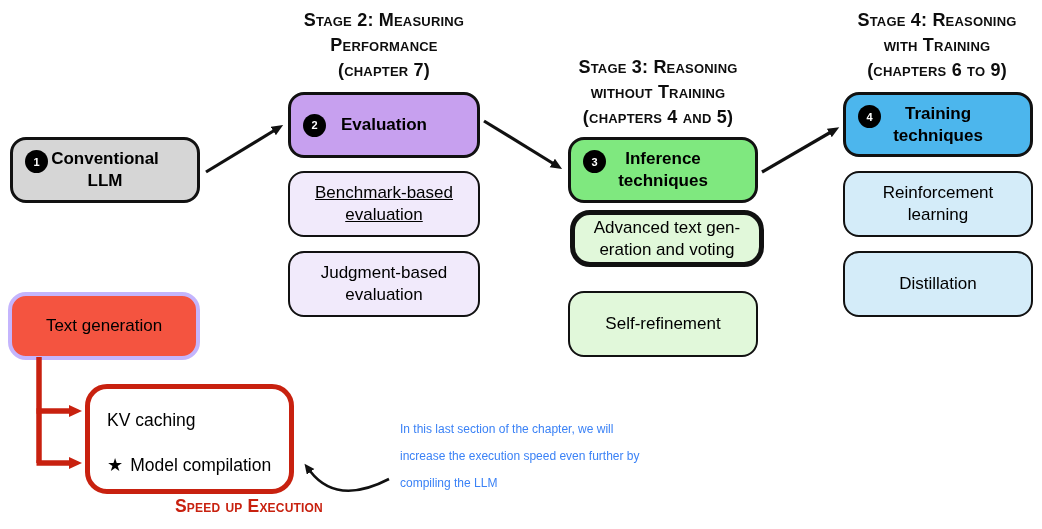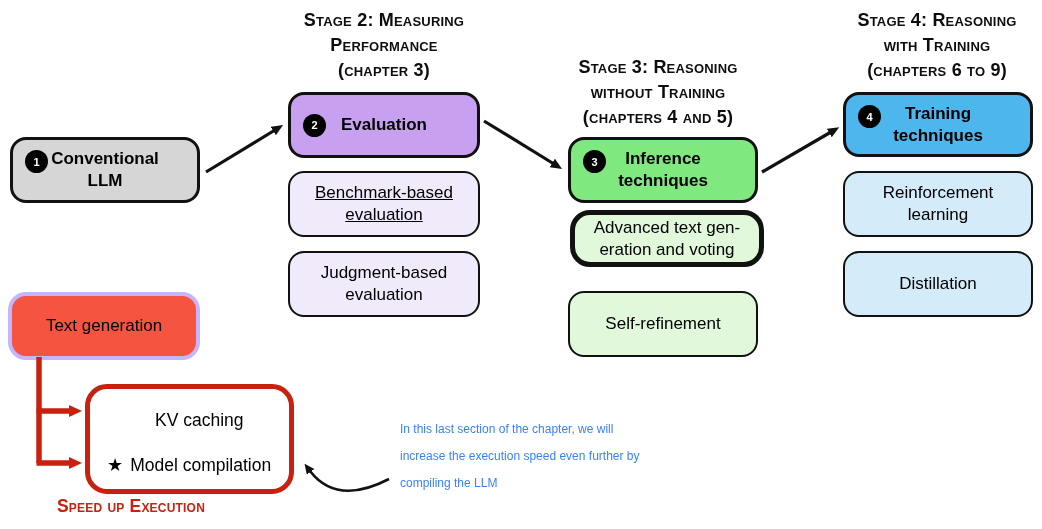--- a/index.html
+++ b/index.html
@@ -31,21 +31,21 @@
   .badge.center { top:50%; margin-top:-11.5px; }
 
   .kvbox {
     position:absolute; left:85px; top:384px; width:209px; height:110px; box-sizing:border-box;
     background:#fff; border:5px solid #c8210f; border-radius:22px;
   }
   .kv-item { position:absolute; left:17px; font-size:17.5px; color:#000; line-height:22px; }
   .star { display:inline-block; margin-right:7px; font-size:18px; }
 
   .speed-caption {
-    position:absolute; left:57px; top:496px; width:266px; text-align:left;
+    position:absolute; left:57px; top:496px; width:266px; text-align:right;
     color:#c8210f; font-weight:bold; font-variant:small-caps; font-size:17.5px; letter-spacing:0.2px;
   }
 
   .annotation {
     position:absolute; left:400px; top:416px; width:440px;
     font-weight:normal; font-size:12px; line-height:27px; color:#3b82f6; white-space:pre-line;
   }
 </style>
 </head>
 <body>
@@ -56,21 +56,21 @@
     <span class="badge">1</span>
     <span class="lbl">Conventional
 LLM</span>
   </div>
   <div class="box redbox" style="left:8px; top:292px; width:192px; height:68px; background:#f45440;">
     <span class="lbl">Text generation</span>
   </div>
 
   <div class="heading" style="left:283px; top:8px; width:202px;">Stage 2: Measuring
 Performance
-(chapter 3)</div>
+(chapter 7)</div>
   <div class="box main" style="left:288px; top:92px; width:192px; height:66px; background:#c7a0ef;">
     <span class="badge center">2</span>
     <span class="lbl">Evaluation</span>
   </div>
   <div class="box" style="left:288px; top:171px; width:192px; height:66px; background:#f1eafb;text-decoration:underline;">
     <span class="lbl">Benchmark-based
 evaluation</span>
   </div>
   <div class="box" style="left:288px; top:251px; width:192px; height:66px; background:#f1eafb;">
     <span class="lbl">Judgment-based
@@ -103,21 +103,21 @@
   </div>
   <div class="box" style="left:843px; top:171px; width:190px; height:66px; background:#d4ecf9;">
     <span class="lbl">Reinforcement
 learning</span>
   </div>
   <div class="box" style="left:843px; top:251px; width:190px; height:66px; background:#d4ecf9;">
     <span class="lbl">Distillation</span>
   </div>
 
   <div class="kvbox">
-    <div class="kv-item" style="top:20px;margin-left:48px;">
+    <div class="kv-item" style="top:20px;">
       <span>KV caching</span>
     </div>
     <div class="kv-item" style="top:65px;">
       <span class="star">★</span><span>Model compilation</span>
     </div>
   </div>
   <div class="speed-caption">Speed up Execution</div>
 
   <div class="annotation">In this last section of the chapter, we will
 increase the execution speed even further by

